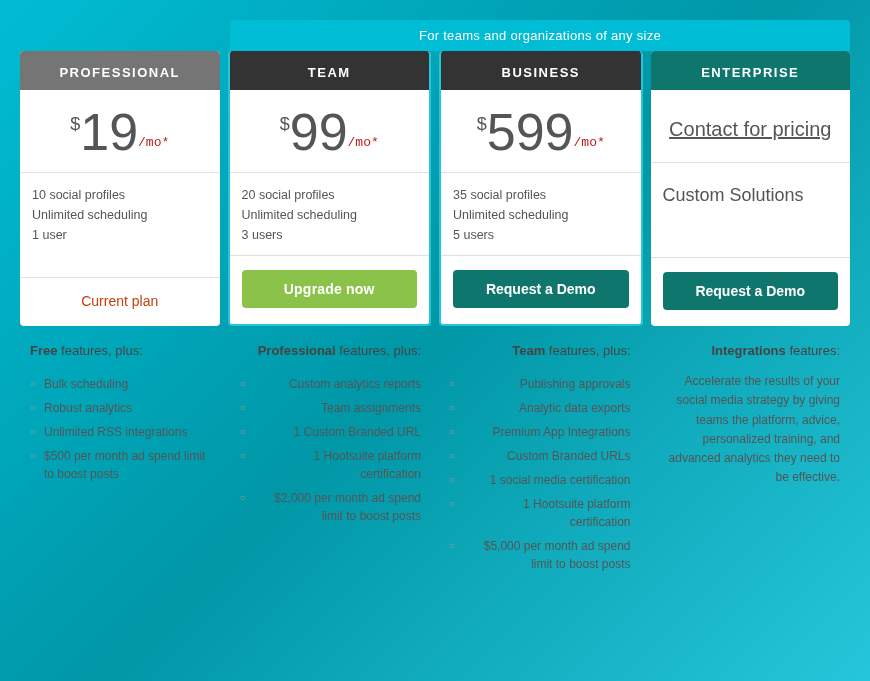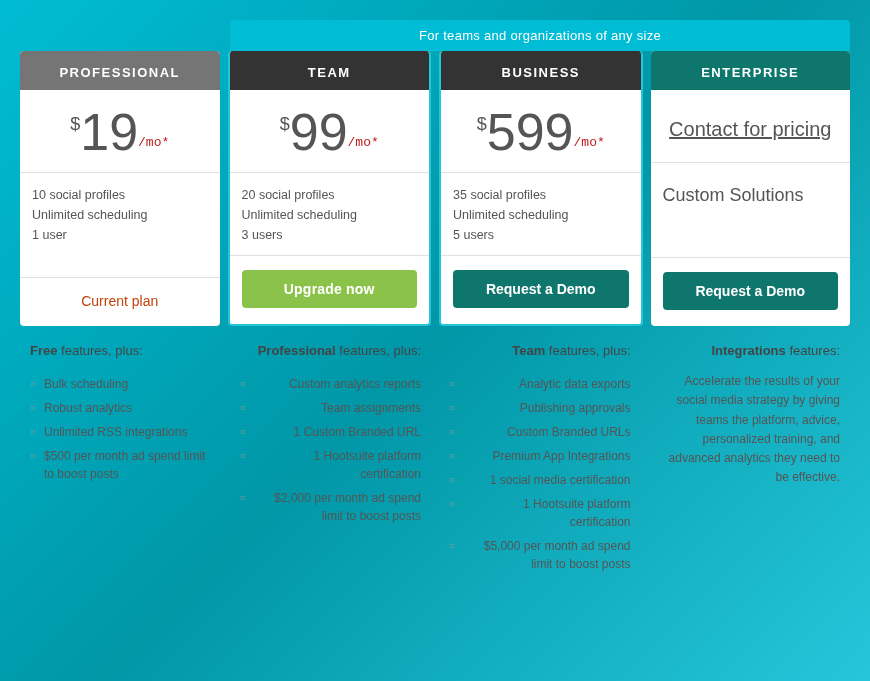--- a/index.html
+++ b/index.html
@@ -317,24 +317,24 @@
         <li>1 Hootsuite platform certification</li>
         <li>$2,000 per month ad spend limit to boost posts</li>
       </ul>
     </div>
 
     <div class="feature-col">
       <p class="feature-title">
         <strong>Team</strong><span> features, plus:</span>
       </p>
       <ul class="feature-list">
+        <li>Publishing approvals</li>
         <li>Analytic data exports</li>
-        <li>Publishing approvals</li>
+        <li>Premium App Integrations</li>
         <li>Custom Branded URLs</li>
-        <li>Premium App Integrations</li>
         <li>1 social media certification</li>
         <li>1 Hootsuite platform certification</li>
         <li>$5,000 per month ad spend limit to boost posts</li>
       </ul>
     </div>
 
     <div class="feature-col">
       <p class="feature-title">
         <strong>Integrations</strong><span> features:</span>
       </p>

